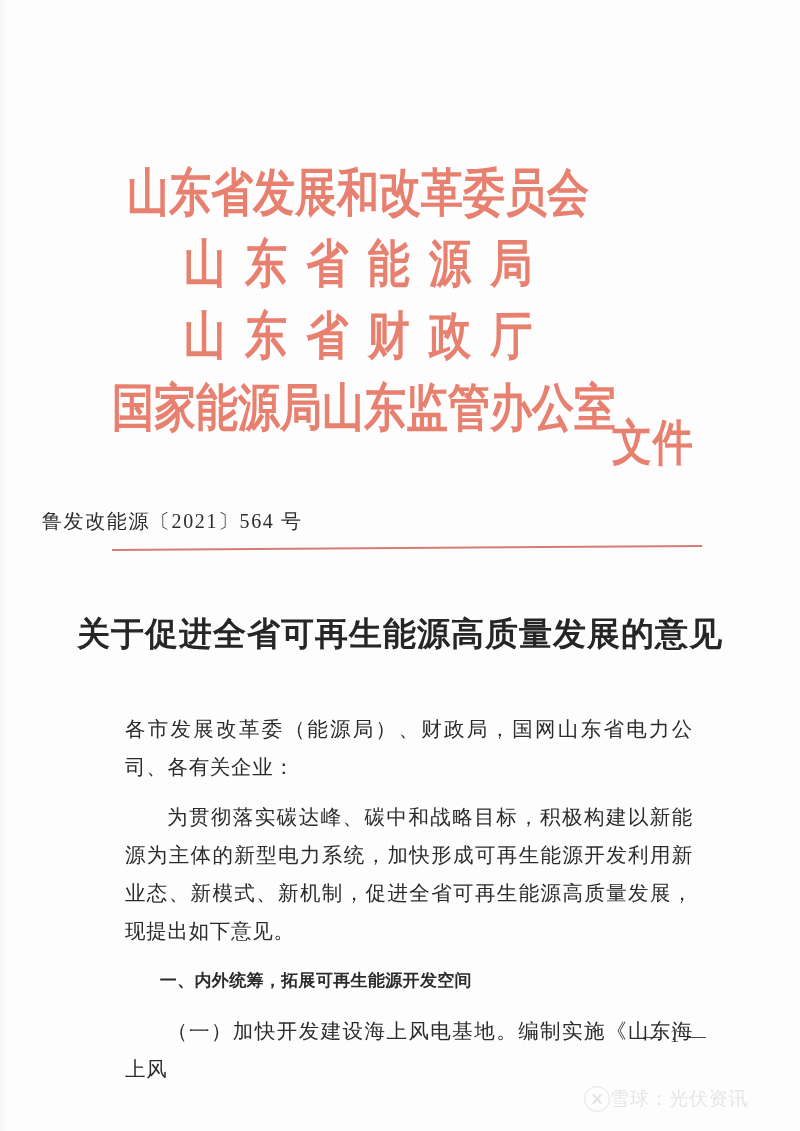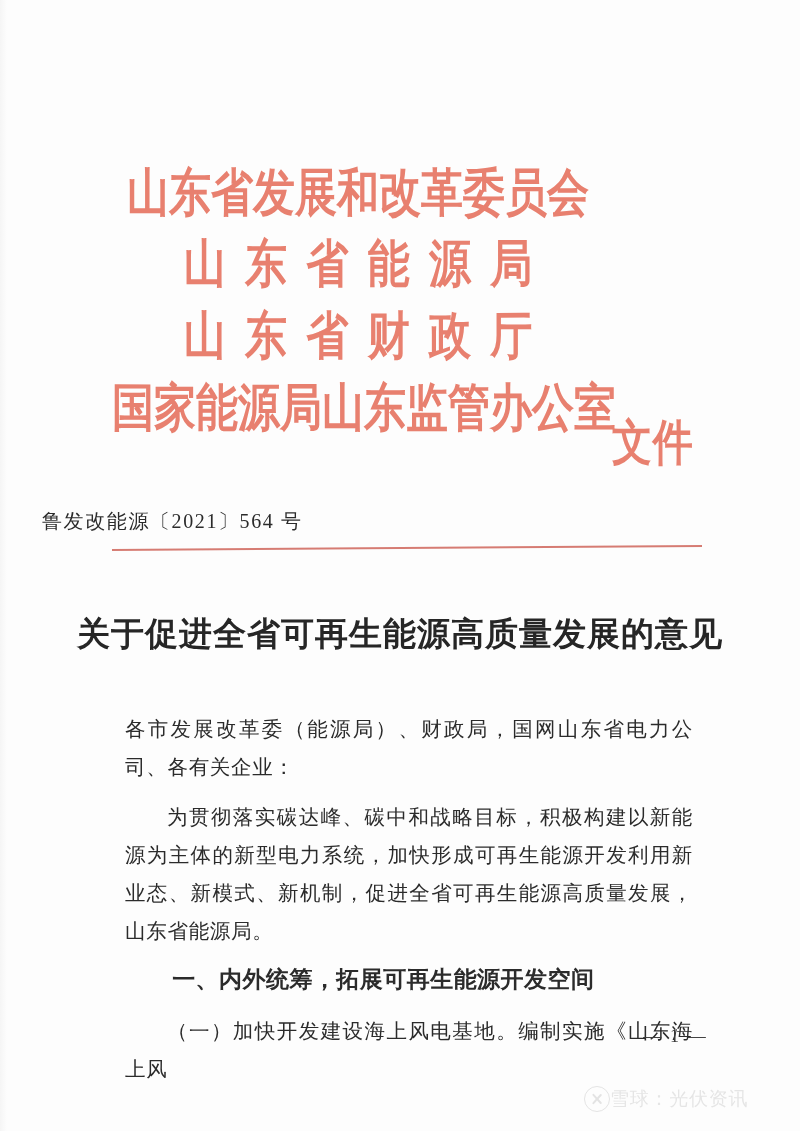--- a/index.html
+++ b/index.html
@@ -126,23 +126,23 @@
     font-size: 20.5px;
     line-height: 38px;
     letter-spacing: 0.035em;
     color: #2b2b2b;
     text-align: justify;
     margin: 12px;
     text-justify: inter-character;
   }
   .p.indent { text-indent: 2.05em; }
   .p.heading {
-    font-family: Liberation Mono, monospace;
-    font-weight: 700;
-    font-size: 23px;
+    font-family: Liberation Serif, serif;
+    font-weight: 700;
+    font-size: 17px;
     letter-spacing: 0.02em;
     text-indent: 2.05em;
     line-height: 38px;
   }
 
   
   .page-number {
     position: absolute;
     left: 0;
     top: 1026px;
@@ -221,21 +221,21 @@
   </div>
 
   <div class="docnum">鲁发改能源〔2021〕564 号</div>
 
   <div class="redrule"></div>
 
   <div class="doc-title">关于促进全省可再生能源高质量发展的意见</div>
 
   <div class="body-area">
     <p class="p">各市发展改革委（能源局）、财政局，国网山东省电力公司、各有关企业：</p>
-    <p class="p indent">为贯彻落实碳达峰、碳中和战略目标，积极构建以新能源为主体的新型电力系统，加快形成可再生能源开发利用新业态、新模式、新机制，促进全省可再生能源高质量发展，山东省能源局。</p>
+    <p class="p indent">为贯彻落实碳达峰、碳中和战略目标，积极构建以新能源为主体的新型电力系统，加快形成可再生能源开发利用新业态、新模式、新机制，促进全省可再生能源高质量发展，现提出如下意见。</p>
     <p class="p heading">一、内外统筹，拓展可再生能源开发空间</p>
     <p class="p indent">（一）加快开发建设海上风电基地。编制实施《山东海上风</p>
   </div>
 
   <div class="page-number">— 1 —</div>
 
   <div class="watermark">
     <div class="wm-logo"></div>
     <div class="wm-text">雪球：光伏资讯</div>
   </div>

